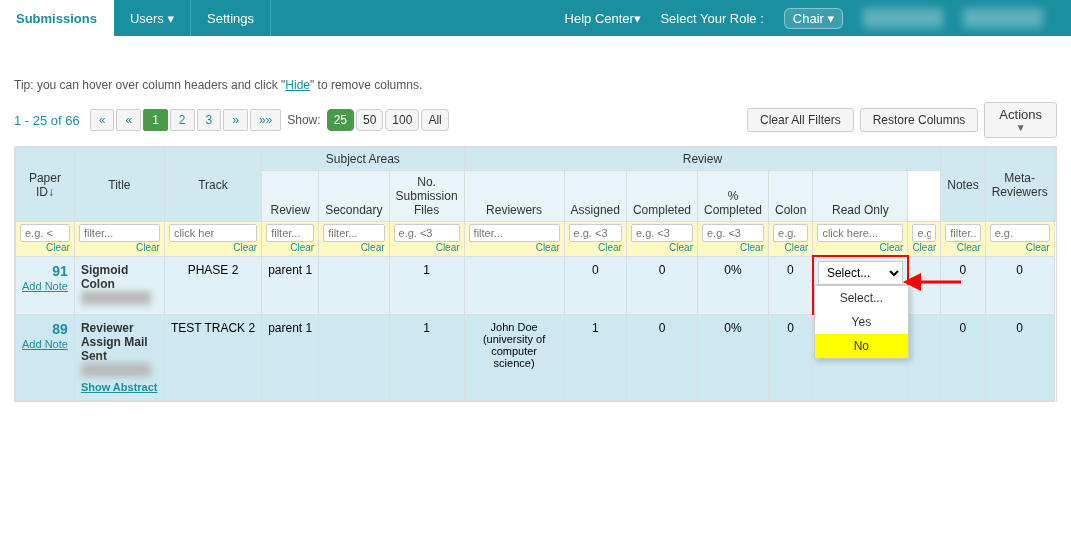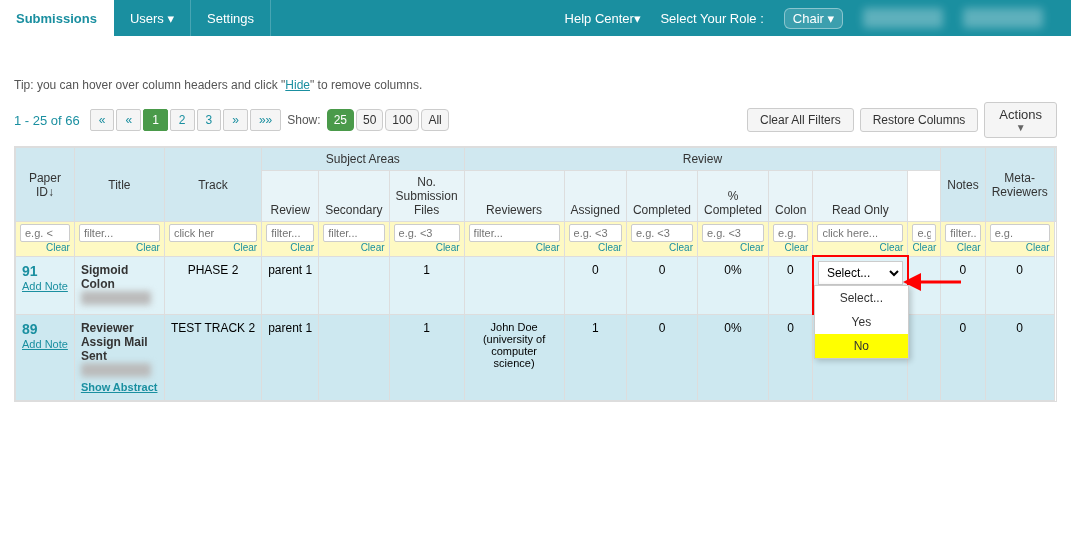--- a/index.html
+++ b/index.html
@@ -202,21 +202,21 @@
     }
     .data-row td {
       background: #e0f2f7;
       vertical-align: top;
       padding: 6px 6px;
     }
     .data-row:nth-child(even) td {
       background: #cde8f0;
     }
     .paper-id-cell {
-      text-align: left;
+      text-align: right;
     }
     .paper-id-num {
       color: #1a8fa0;
       font-size: 14px;
       font-weight: bold;
     }
     .add-note-link {
       color: #1a8fa0;
       font-size: 11px;
       cursor: pointer;

